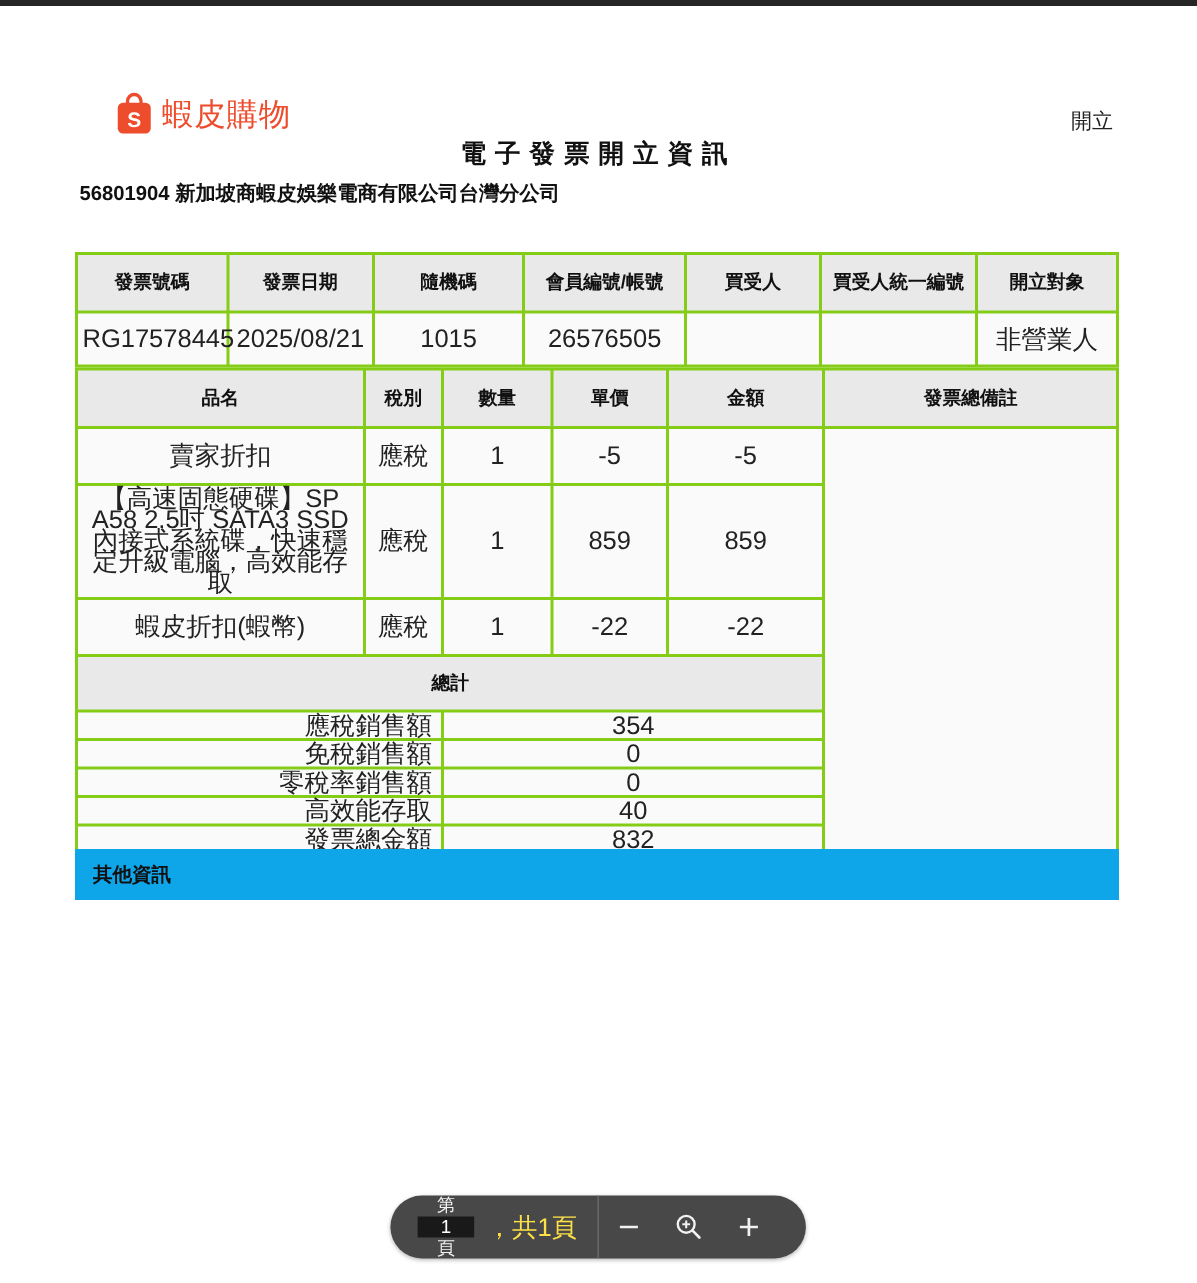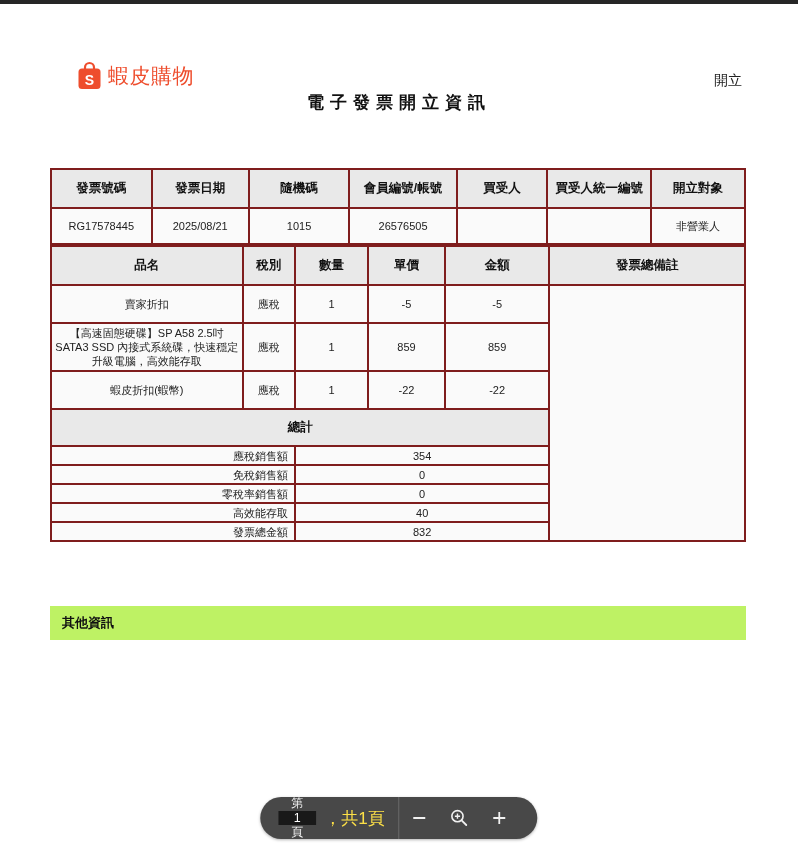--- a/index.html
+++ b/index.html
@@ -13,39 +13,39 @@
   .logo-group { position:absolute; left:77px; top:61px; display:flex; align-items:center; gap:6px; }
   .brand-text { color:#EE4D2D; font-size:21px; font-weight:400; letter-spacing:0.5px; }
   .page-title { position:absolute; left:0; right:0; top:71px; text-align:center;
     font-size:17px; font-weight:bold; letter-spacing:6px; color:#111;margin-top:20px; }
   .issue-link { position:absolute; right:56px; top:72px; font-size:14px; color:#222;
     background:none; border:none; cursor:pointer; font-family:inherit; }
 
   .company-line { position:absolute; left:53px; top:120px; font-size:13.5px; font-weight:bold; color:#111; }
 
   
-  table.grid { border-collapse:separate; border-spacing:2px; table-layout:fixed; background:#7f1d1d; }
+  table.grid { border-collapse:separate; border-spacing:2px; table-layout:fixed; background:#84cc16; }
   table.grid th { background:#e9e9e9; font-size:12.5px; font-weight:bold; text-align:center;
     padding:10px 3px; color:#111; }
-  table.grid td { background:#fafafa; font-size:11px; text-align:center; padding:2px 3px; color:#222; }
+  table.grid td { background:#fafafa; font-size:17px; text-align:center; padding:2px 3px; color:#222; }
 
   #invoice-table { position:absolute; left:50px; top:168px; width:696px; }
   #invoice-table td { height:34px; }
 
   #items-table { position:absolute; left:50px; top:245px; width:696px; }
   #items-table td { height:36px; line-height:14px; }
   #items-table td.remark-cell { vertical-align:top; }
   #items-table th.total-bar { padding:9px 3px; }
   #items-table td.t-label { text-align:right; height:17px; padding:1px 6px 1px 3px; }
   #items-table td.t-value { text-align:center; height:17px; padding:1px 3px; }
 
   
   .other-info { position:absolute; left:50px; top:566px; width:696px; }
-  .other-info-title { background:#bef264; font-size:13px; font-weight:bold; color:#111;
-    padding:8px 12px;margin-top:40px; }
+  .other-info-title { background:#0ea5e9; font-size:13px; font-weight:bold; color:#111;
+    padding:8px 12px; }
   .other-info-body { background:#fafafa; padding:8px 13px 10px 13px; margin-top:1px; }
   .info-line { font-size:12.5px; color:#333; line-height:20px; }
 
   
   .pdf-toolbar { position:absolute; left:50%; transform:translateX(-50%); top:797px;
     height:42px; background:#484848; border-radius:21px; display:flex; align-items:center;
     overflow:hidden; padding:0 18px; box-shadow:0 1px 3px rgba(0,0,0,0.3); }
   .page-widget { display:flex; align-items:center; gap:8px; padding-right:14px; }
   .page-col { display:flex; flex-direction:column; align-items:center; height:42px;
     justify-content:center; overflow:hidden; gap:1px; }
@@ -67,20 +67,21 @@
     <svg width="25" height="29" viewBox="0 0 25 29">
       <path d="M8 9 V6.5 a4.5 4.5 0 0 1 9 0 V9" fill="none" stroke="#EE4D2D" stroke-width="2.2"></path>
       <rect x="1.5" y="7.5" width="22" height="20.5" rx="3.5" fill="#EE4D2D"></rect>
       <text x="12.5" y="23.5" text-anchor="middle" font-size="14" font-weight="bold" fill="#ffffff">S</text>
     </svg>
     <span class="brand-text">蝦皮購物</span>
   </div>
   <div class="page-title">電子發票開立資訊</div>
   <button class="issue-link">開立</button>
 
+  <div class="company-line">56801904 新加坡商蝦皮娛樂電商有限公司台灣分公司</div>
 
   <table class="grid" id="invoice-table">
     <colgroup>
       <col style="width:14.5%">
         <col style="width:14%">
         <col style="width:14.5%">
         <col style="width:15.5%">
       <col style="width:13%">
         <col style="width:15%">
         <col style="width:13.5%">

